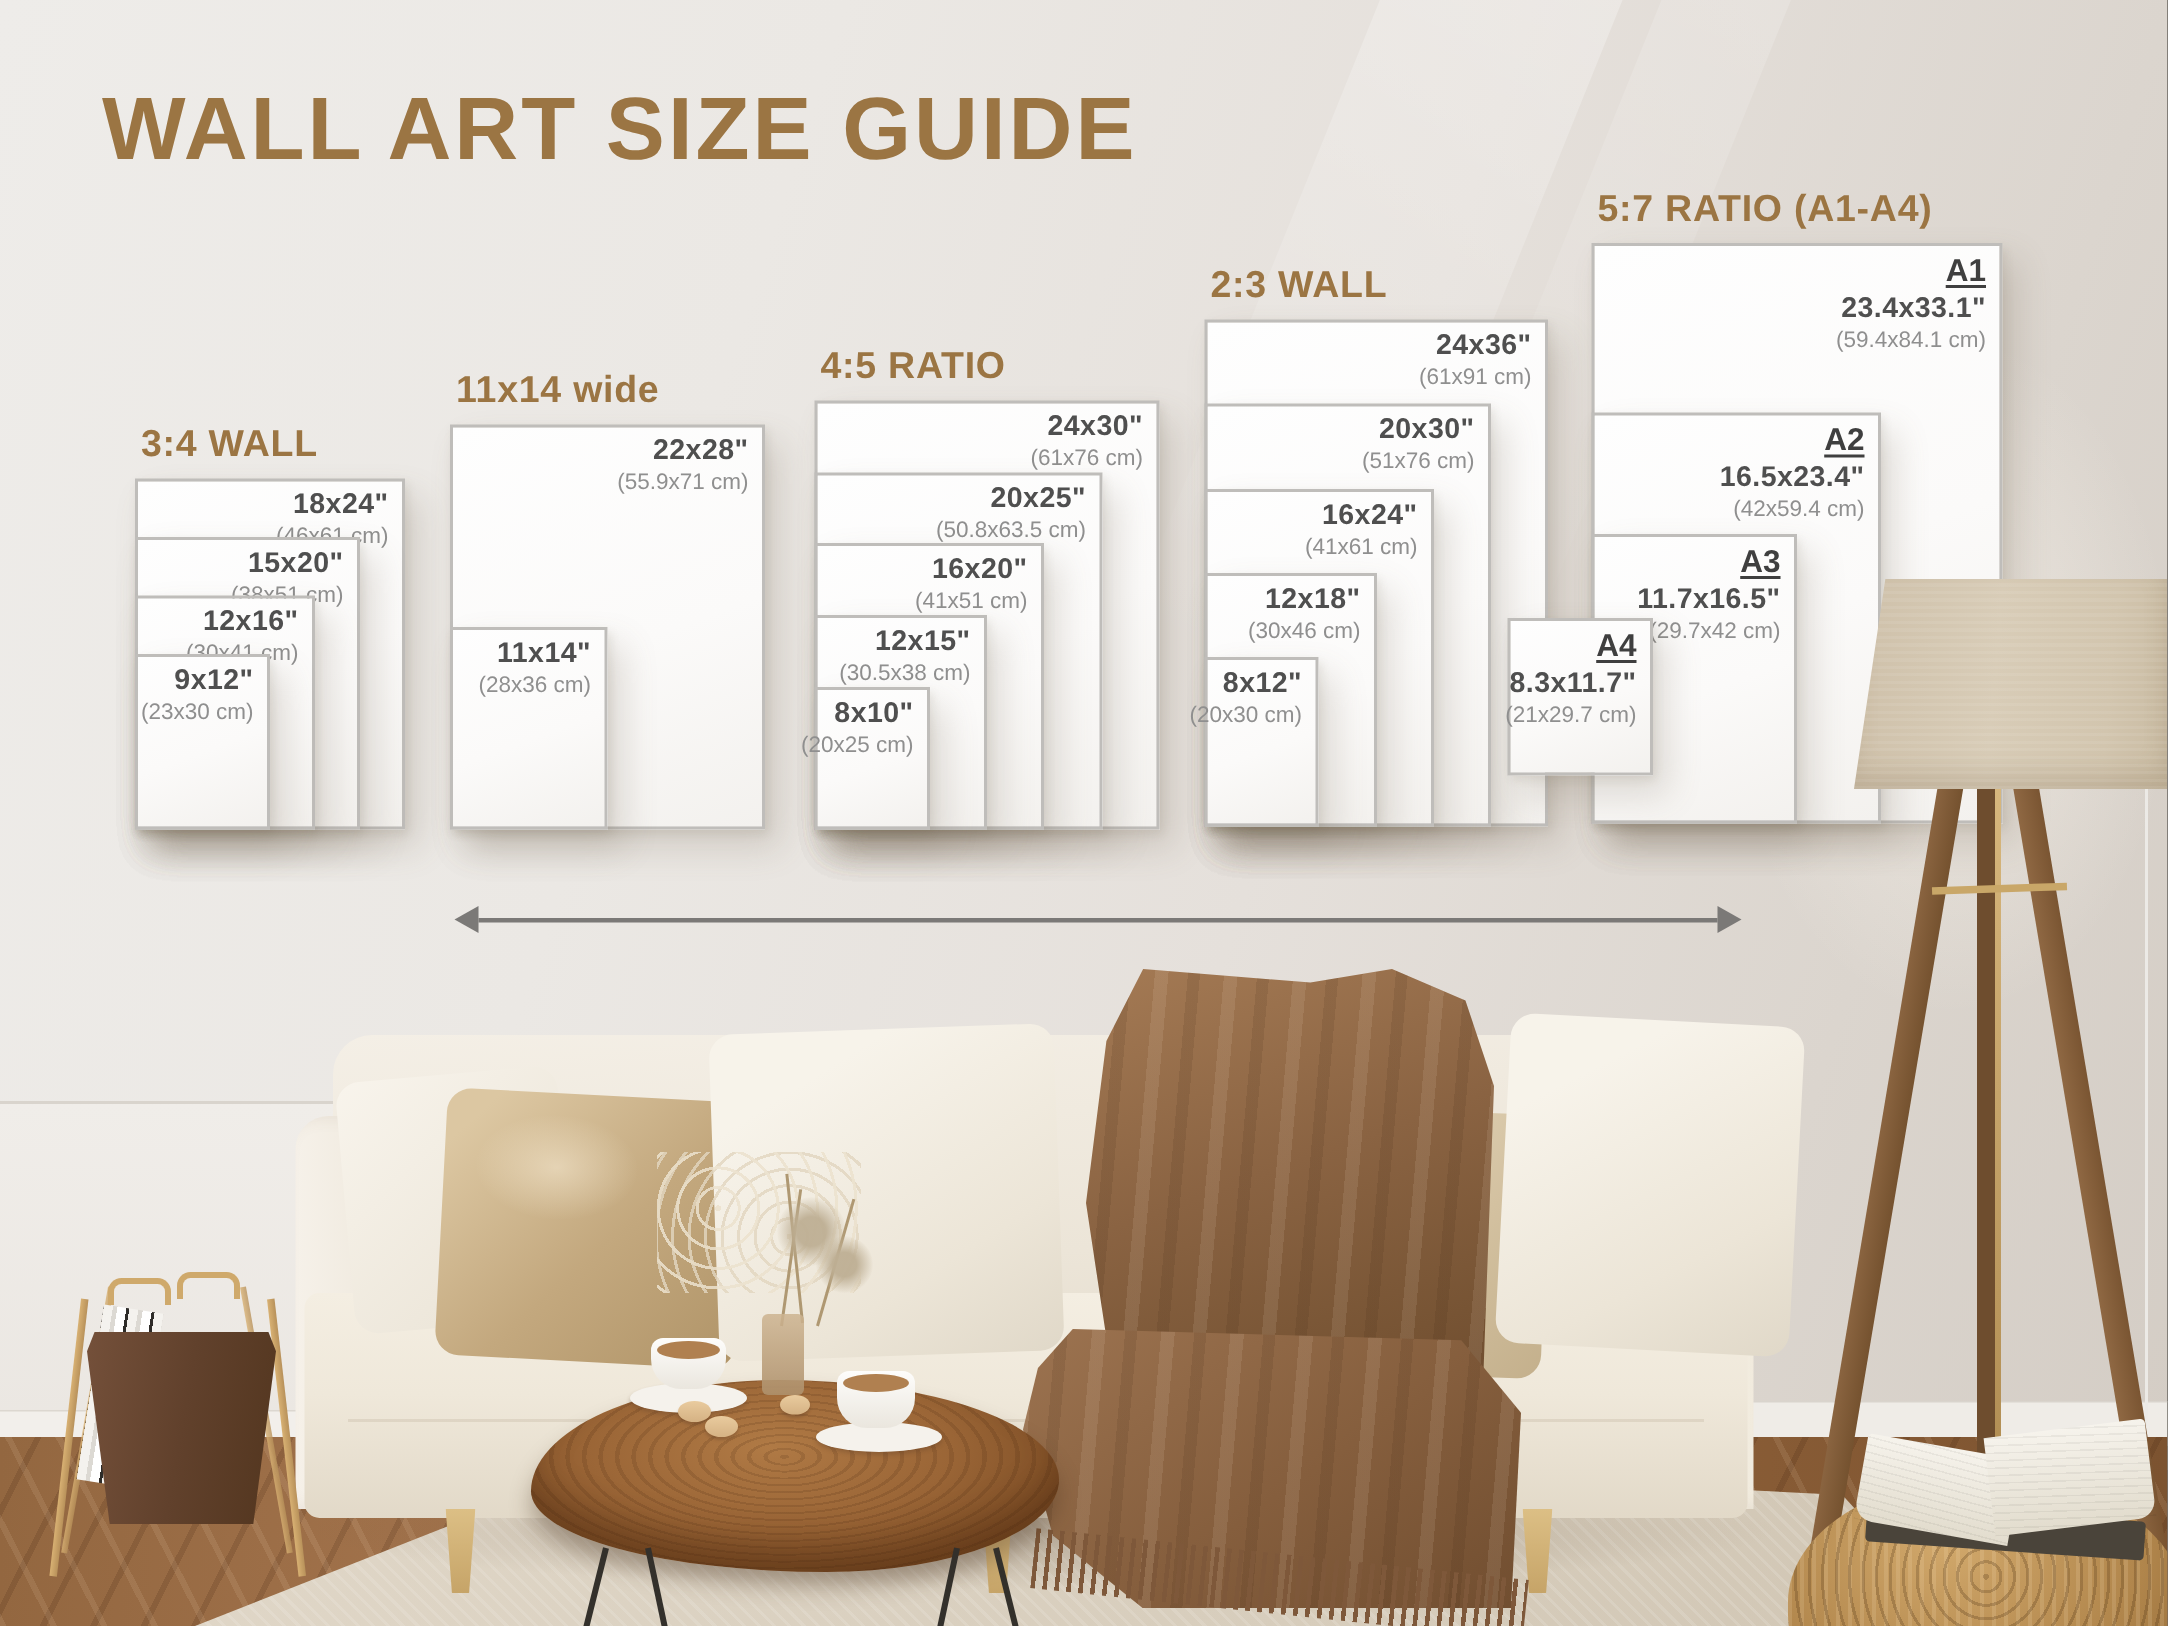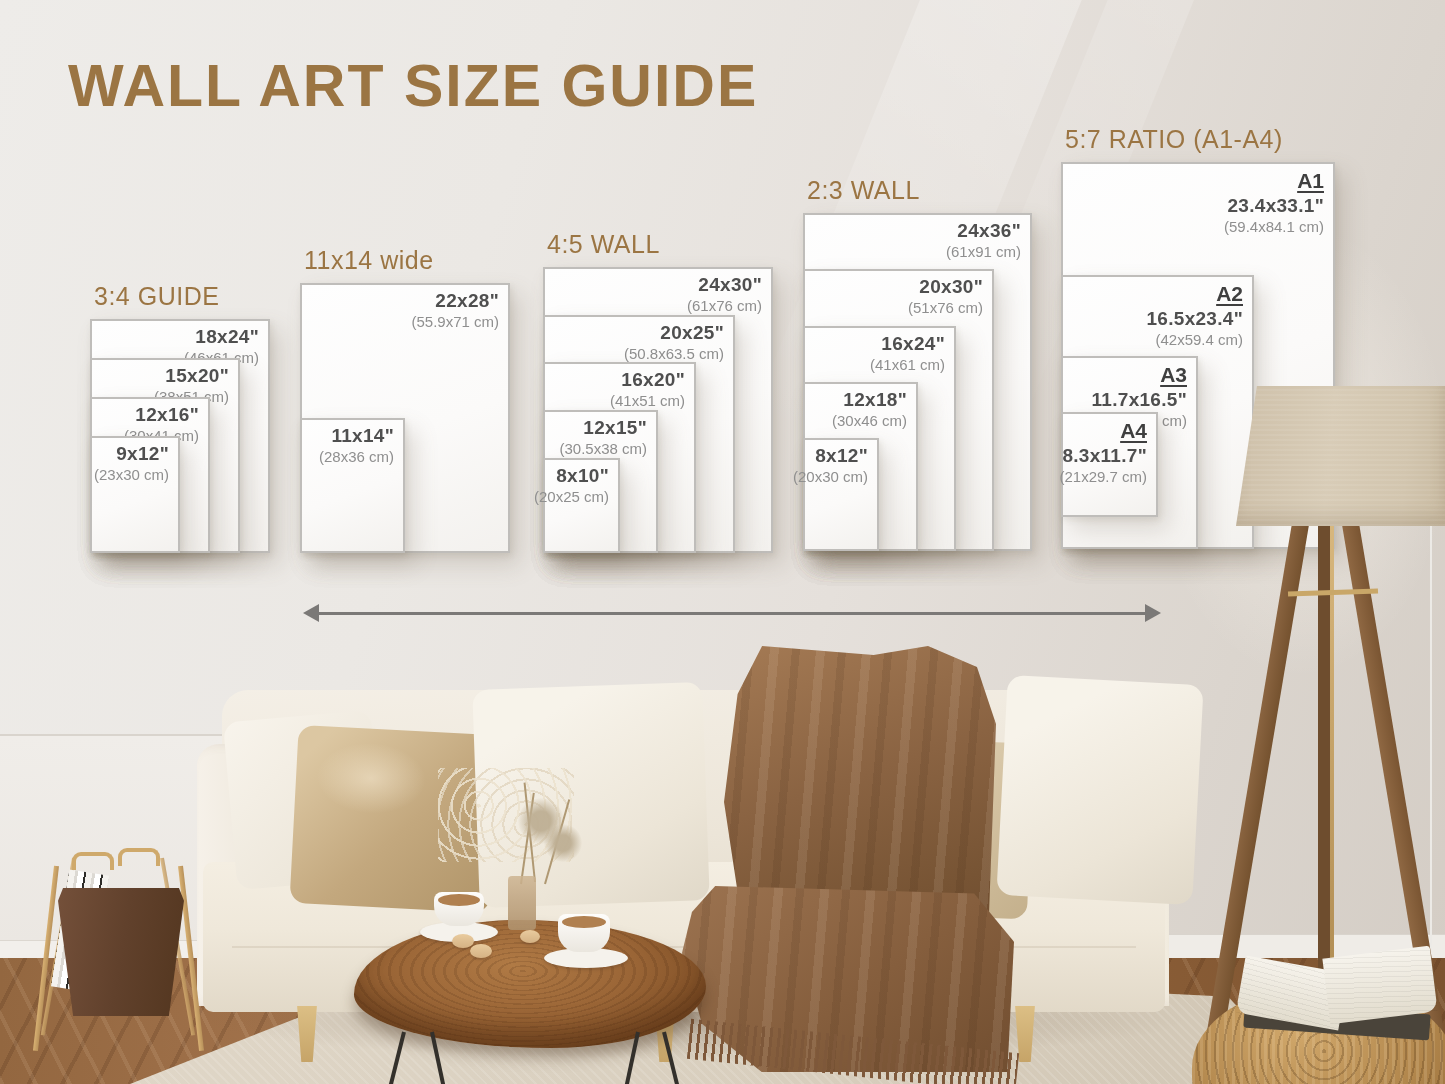--- a/index.html
+++ b/index.html
@@ -27,21 +27,21 @@
                     repeating-linear-gradient(-63deg,rgba(60,30,12,.16) 0 4px,transparent 4px 30px);}
   .rug{left:0;top:972px;width:1445px;height:112px;
        clip-path:polygon(9% 100%,25.5% 16%,60% 6%,85% 22%,90.5% 100%);
        background:linear-gradient(100deg,#e1d8c9,#d7cdbc 60%,#cfc4b2);}
   .rug::before{content:"";position:absolute;inset:0;opacity:.5;
        background:repeating-linear-gradient(45deg,rgba(255,255,255,.25) 0 2px,transparent 2px 7px);}
 
   
   .guide{inset:0;z-index:50;}
   .page-title{left:68px;top:52px;font-size:59px;font-weight:600;letter-spacing:2px;color:#9b7543;white-space:nowrap;}
-  .group-heading{font-size:25px;font-weight:400;letter-spacing:.5px;color:#9b7543;white-space:nowrap;}
+  .group-heading{font-size:25px;font-weight:700;letter-spacing:.5px;color:#9b7543;white-space:nowrap;}
   .poster{border:2px solid #bfbdba;
           background:linear-gradient(160deg,#fefefe 0%,#fbfaf9 55%,#f3f1ee 100%);
           box-shadow:10px 12px 22px rgba(110,95,75,.20),2px 3px 6px rgba(110,95,75,.12);}
   .plabel{top:5px;right:9px;text-align:right;white-space:nowrap;}
   .p-tag{position:static;font-size:21px;font-weight:800;color:#3f3f3f;text-decoration:underline;text-underline-offset:3px;margin-bottom:2px;}
   .p-in{position:static;font-size:19px;font-weight:600;color:#4f4f4f;letter-spacing:.3px;line-height:1.2;}
   .p-cm{position:static;font-size:15px;font-weight:400;color:#8f8f8f;line-height:1.25;}
 
   .sofa-note{left:303px;top:598px;width:858px;height:30px;display:flex;align-items:center;}
   .sofa-note>*{position:static;}
@@ -182,21 +182,21 @@
   <div class="wainscot"></div>
   <div class="baseboard-left"></div>
   <div class="panel-seam-right"></div>
   <div class="baseboard-right"></div>
   <div class="floor"></div>
   <div class="rug"></div>
 
   <div class="guide">
     <div class="page-title">WALL ART SIZE GUIDE</div>
     <div id="guide-groups">
-        <div class="group-heading" style="left: 94px; top: 282px;">3:4 GUIDE</div>
+        <div class="group-heading" style="left: 94px; top: 282px;">3:4 WALL</div>
         <div class="poster" style="left: 90px; top: 319px; width: 180px; height: 234px; z-index: 5;">
           <div class="plabel">
             <div class="p-in">18x24"</div>
             <div class="p-cm">(46x61 cm)</div>
           </div>
         </div>
         <div class="poster" style="left: 90px; top: 358px; width: 150px; height: 195px; z-index: 6;">
           <div class="plabel">
             <div class="p-in">15x20"</div>
             <div class="p-cm">(38x51 cm)</div>
@@ -220,21 +220,21 @@
             <div class="p-in">22x28"</div>
             <div class="p-cm">(55.9x71 cm)</div>
           </div>
         </div>
         <div class="poster" style="left: 300px; top: 418px; width: 105px; height: 135px; z-index: 6;">
           <div class="plabel">
             <div class="p-in">11x14"</div>
             <div class="p-cm">(28x36 cm)</div>
           </div>
         </div>
-        <div class="group-heading" style="left: 547px; top: 230px;">4:5 WALL</div>
+        <div class="group-heading" style="left: 547px; top: 230px;">4:5 RATIO</div>
         <div class="poster" style="left: 543px; top: 267px; width: 230px; height: 286px; z-index: 5;">
           <div class="plabel">
             <div class="p-in">24x30"</div>
             <div class="p-cm">(61x76 cm)</div>
           </div>
         </div>
         <div class="poster" style="left: 543px; top: 315px; width: 192px; height: 238px; z-index: 6;">
           <div class="plabel">
             <div class="p-in">20x25"</div>
             <div class="p-cm">(50.8x63.5 cm)</div>
@@ -304,21 +304,21 @@
             <div class="p-cm">(42x59.4 cm)</div>
           </div>
         </div>
         <div class="poster" style="left: 1061px; top: 356px; width: 137px; height: 193px; z-index: 7;">
           <div class="plabel">
             <div class="p-tag">A3</div>
             <div class="p-in">11.7x16.5"</div>
             <div class="p-cm">(29.7x42 cm)</div>
           </div>
         </div>
-        <div class="poster" style="left: 1061px; top: 412px; width: 97px; height: 105px; z-index: 8;">
+        <div class="poster" style="left: 1005px; top: 412px; width: 97px; height: 105px; z-index: 8;">
           <div class="plabel">
             <div class="p-tag">A4</div>
             <div class="p-in">8.3x11.7"</div>
             <div class="p-cm">(21x29.7 cm)</div>
           </div>
         </div>
       </div>
     <div class="sofa-note">
       <span class="tri left"></span>
       <span class="note-line"></span>

